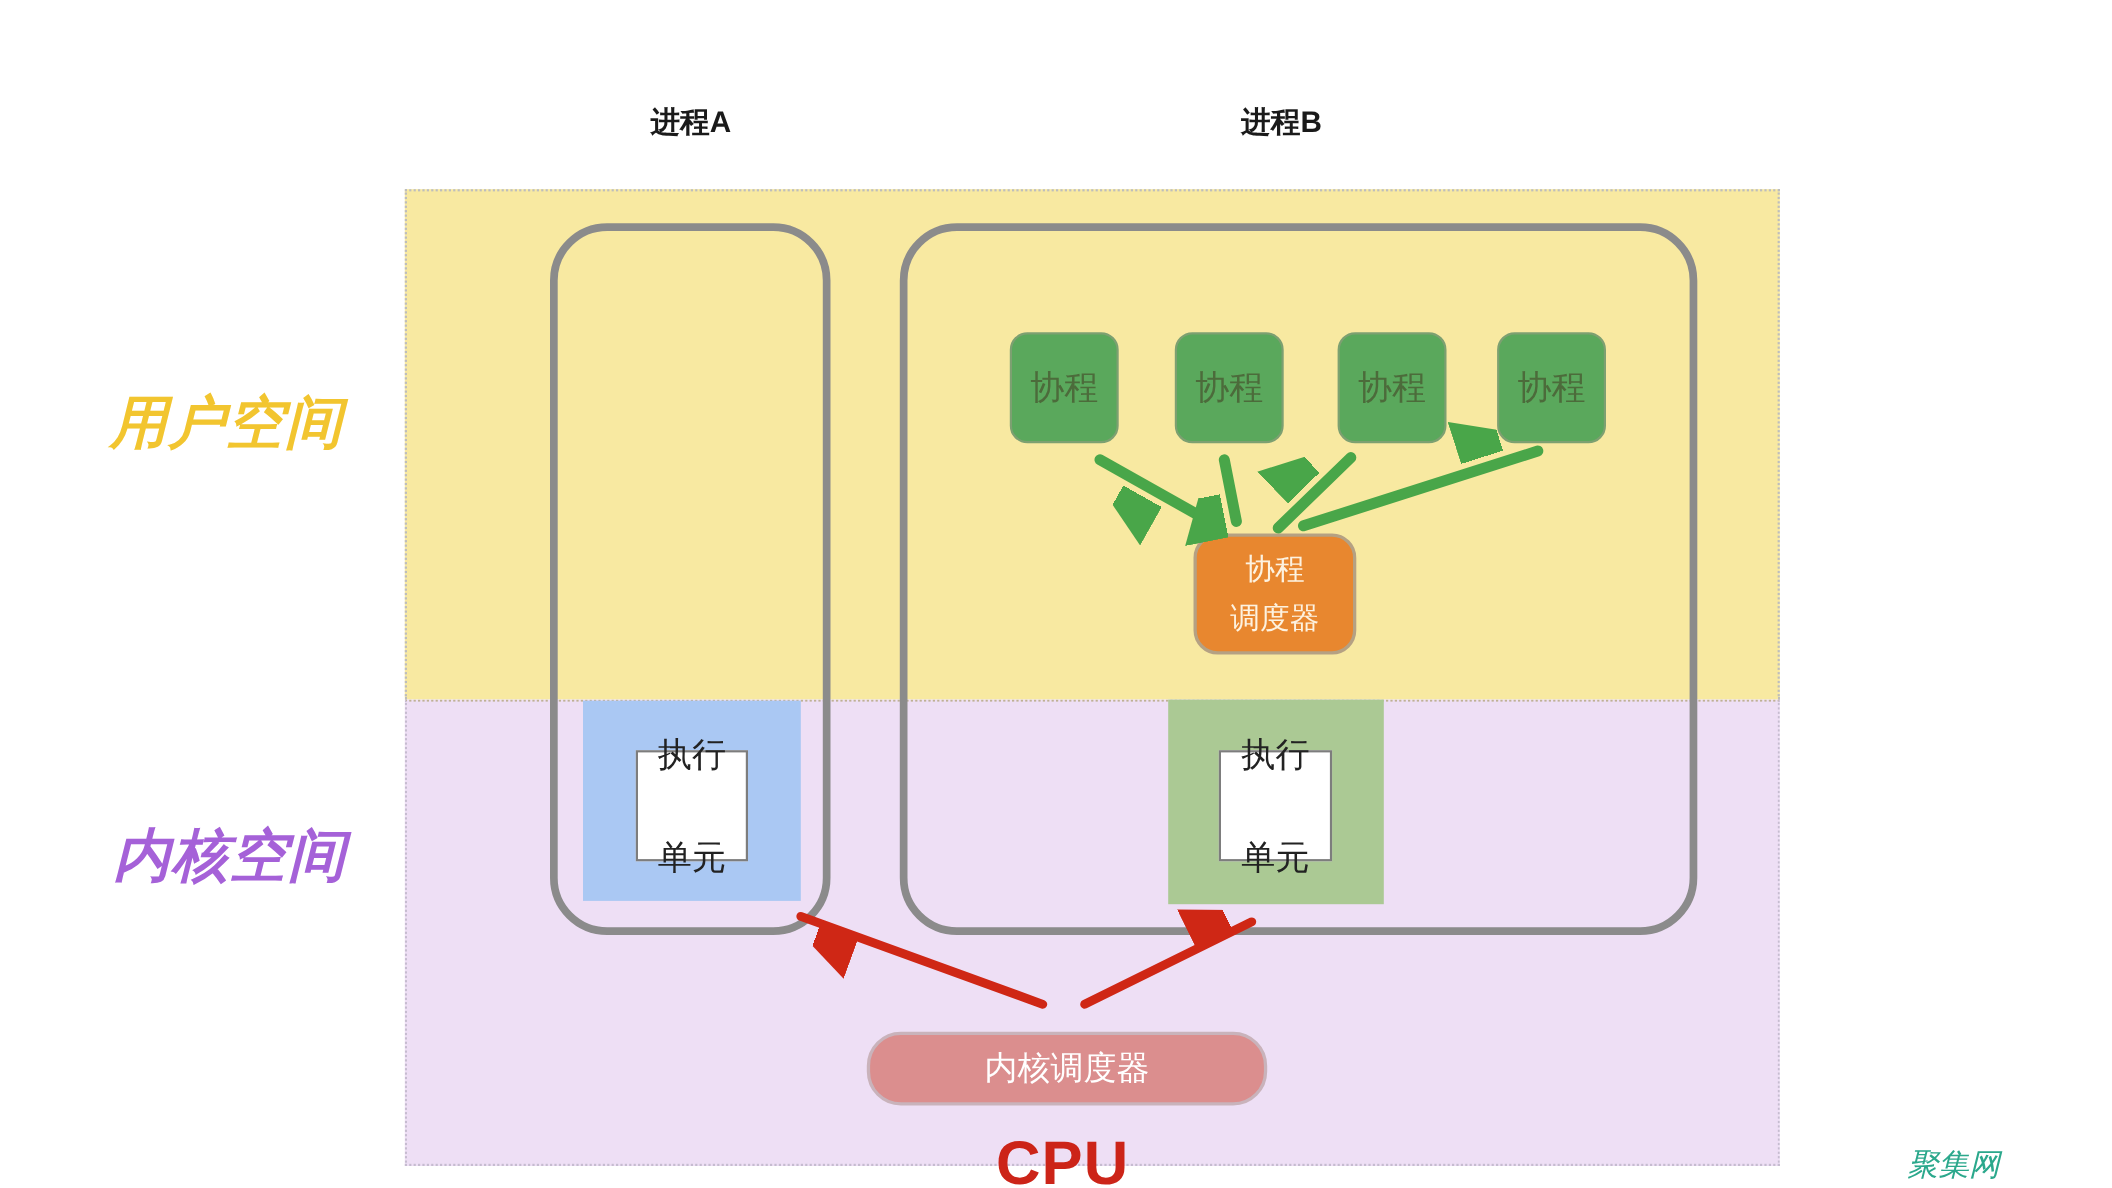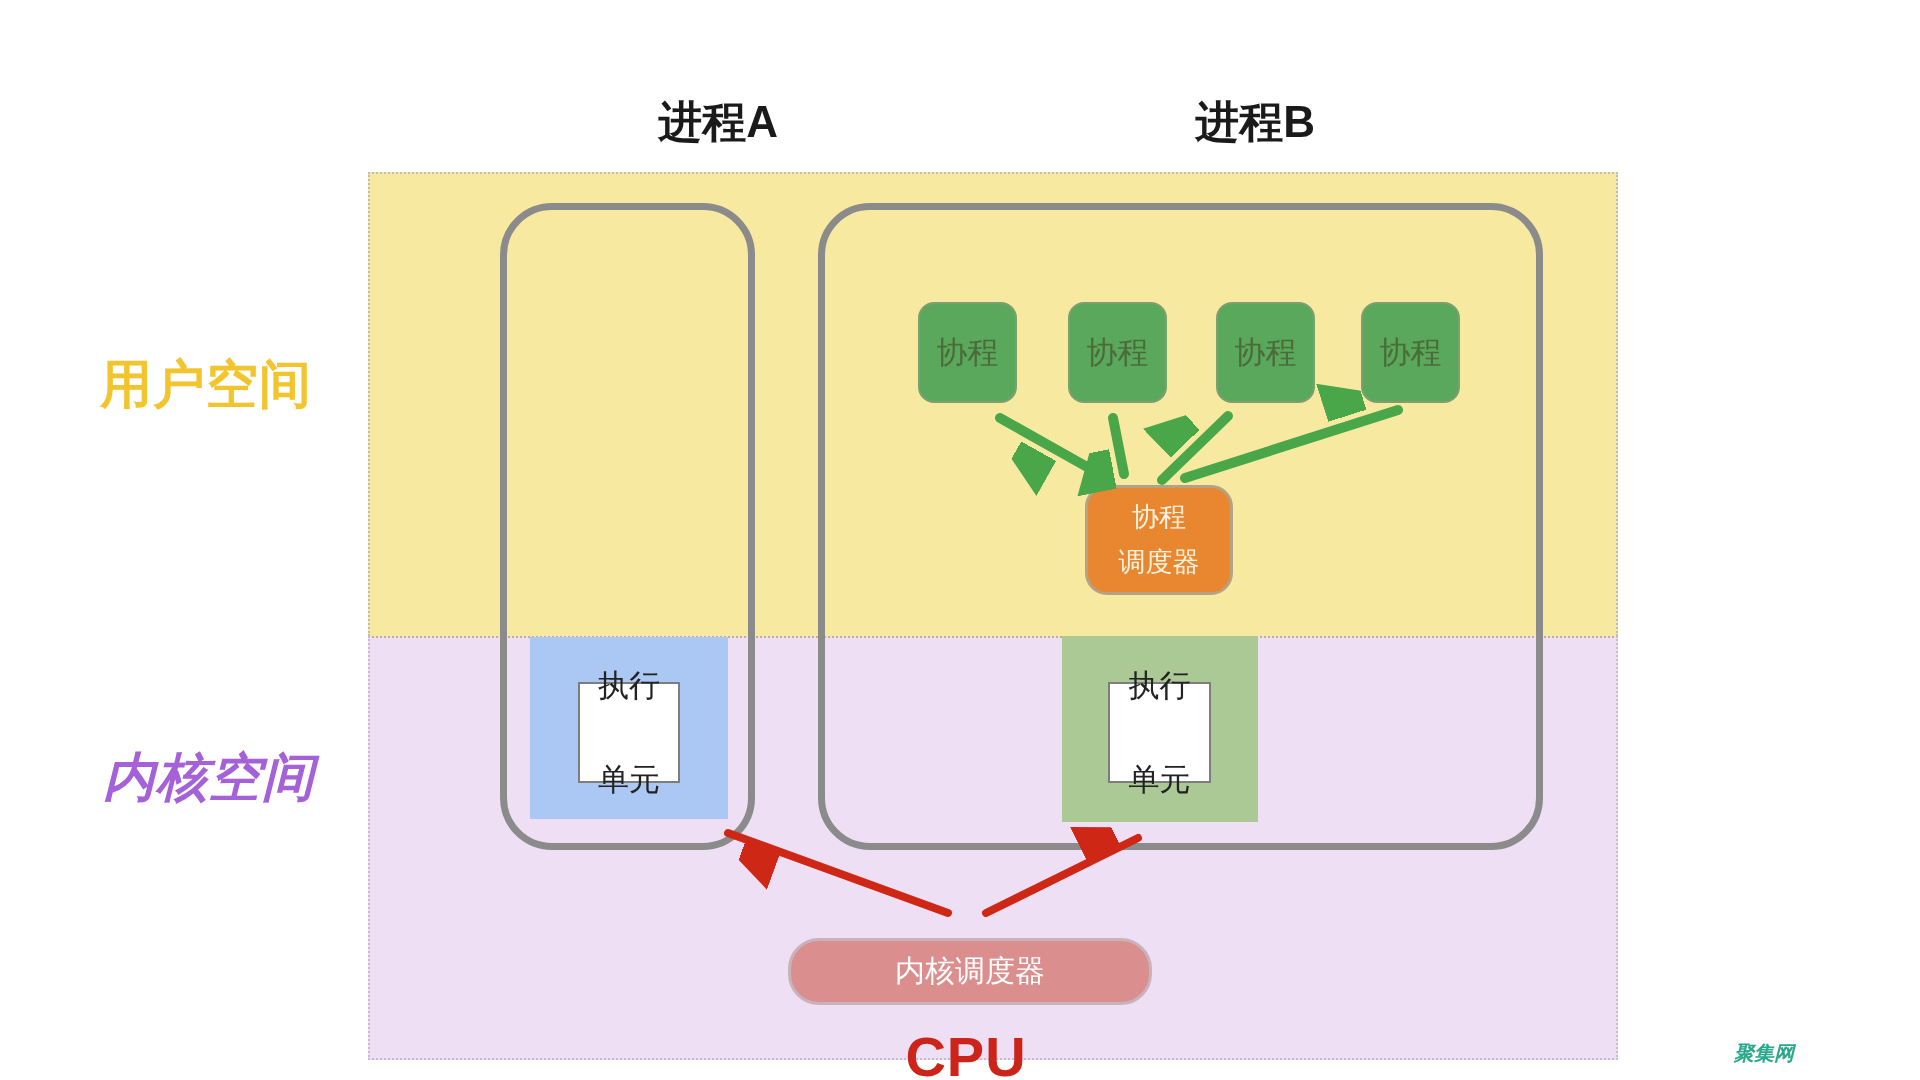--- a/index.html
+++ b/index.html
@@ -19,26 +19,26 @@
   .region-kernel {
     left:368px; top:636px; width:1250px; height:424px;
     background:var(--kernel_space_bg);
     border-left:2px dotted #c6bcd0; border-right:2px dotted #c6bcd0; border-bottom:2px dotted #c6bcd0;
     border-top:2px dotted #bfb193;
     box-sizing:border-box;
   }
 
   
   .side-label { font-weight:bold; font-size:52px; letter-spacing:1px; white-space:nowrap; }
-  .label-user { left:100px; top:350px; color:var(--user_space_label); }
+  .label-user { left:100px; top:350px; color:var(--user_space_label);font-style:italic; }
   .label-kernel { left:103px; top:743px; color:var(--kernel_space_label);font-style:italic; }
 
   
   .proc-title {
-    width:300px; text-align:right; font-size:44px; font-weight:bold;
+    width:300px; text-align:center; font-size:27px; font-weight:bold;
     color:var(--title_text); top:93px; white-space:nowrap;
   }
   .proc-title-a { left:478px; }
   .proc-title-b { left:1015px; }
 
   
   .proc-box {
     border:7px solid var(--process_border); border-radius:52px;
     background:transparent; box-sizing:border-box; top:203px; height:647px;
   }
@@ -80,21 +80,21 @@
     box-sizing:border-box; display:flex; align-items:center; justify-content:center;
     color:var(--kernel_scheduler_text); font-size:30px; white-space:nowrap;margin-top:20px;
   }
 
   .cpu-label {
     left:866px; top:1024px; width:200px; text-align:center;
     font-size:56px; font-weight:800; color:var(--cpu_text); letter-spacing:1px;
   }
 
   .watermark {
-    left:1734px; top:1040px; font-size:20px; font-weight:bold; font-style:italic;
+    left:1734px; top:1040px; font-size:28px; font-weight:normal; font-style:italic;
     color:var(--watermark_text); white-space:nowrap;
   }
 
   .arrow-layer { left:0; top:0; width:1920px; height:1080px; pointer-events:none; }
   .ln-green { stroke:var(--arrow_green); stroke-width:10; stroke-linecap:round; fill:none; }
   .ln-red   { stroke:var(--arrow_red);   stroke-width:8;  stroke-linecap:round; fill:none; }
   .mk-green { fill:var(--arrow_green); }
   .mk-red   { fill:var(--arrow_red); }
 </style>
 </head>

